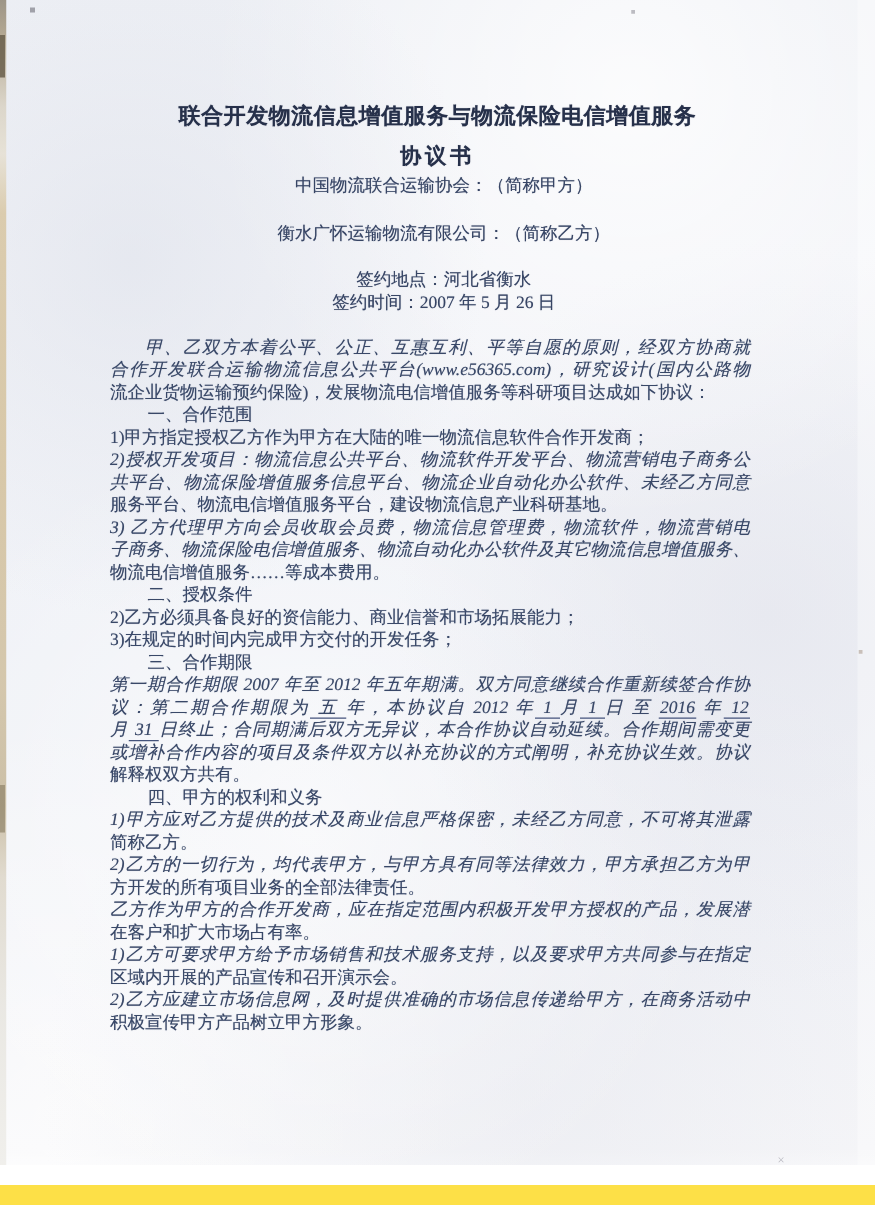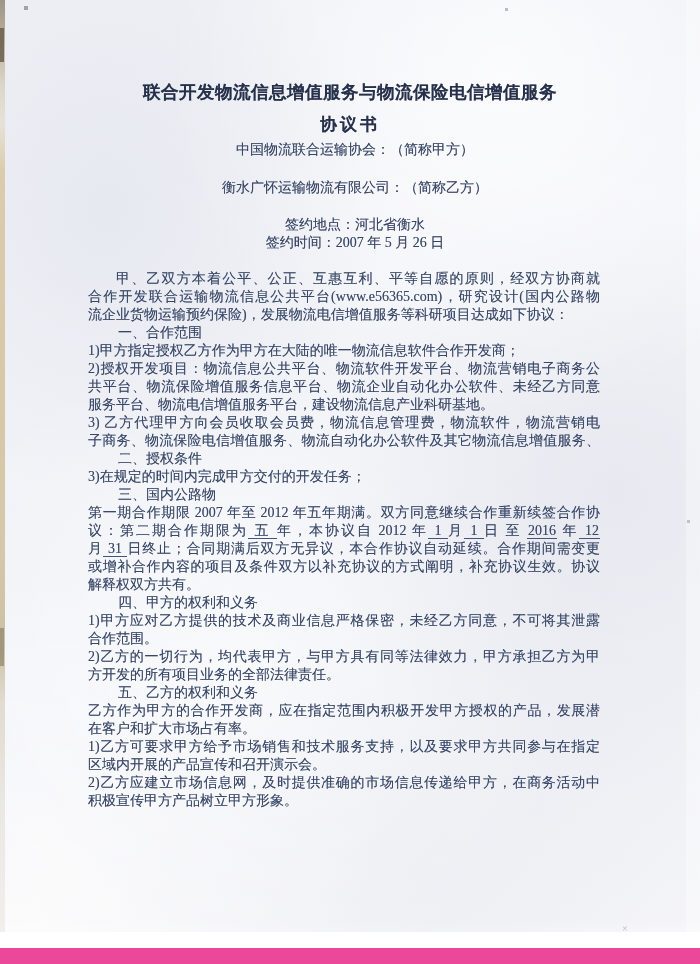--- a/index.html
+++ b/index.html
@@ -1,18 +1,18 @@
 <!DOCTYPE html>
 <html><head>
 <meta charset="utf-8">
 <style>
   html,body{margin:0;padding:0;background:#ffffff;}
   .viewport{
     position:relative;width:700px;height:964px;overflow:hidden;
-    background:#ec4899;
+    background:#fde047;
     font-family:"Liberation Serif","DejaVu Serif",serif;
   }
   .paper{
     position:absolute;left:0;top:0;width:700px;height:948px;
     background:linear-gradient(180deg,#eef0f5 0%,#f3f4f8 22%,#f0f2f7 55%,#f2f3f7 82%,#f7f7f9 97%,#ffffff 100%);
   }
   .texture{
     position:absolute;left:0;top:0;width:700px;height:948px;pointer-events:none;
     background-image:
       radial-gradient(circle at 15% 22%, rgba(219,223,233,0.55) 0%, rgba(219,223,233,0) 30%),
@@ -67,21 +67,21 @@
 
   .body-block{
     position:absolute;left:88px;top:270px;width:512px;
     color:#394868;
   }
   .bline{
     font-size:14px;line-height:18px;min-height:18px;
     text-shadow:0 0 0.6px rgba(57,72,104,0.5);
     white-space:normal;
   }
-  .bline.fill{text-align:justify;text-align-last:justify;}
+  .bline.fill{text-align:justify;text-align-last:justify;font-style:italic;}
   .bline.para{text-indent:28px;}
   .bline.head{padding-left:30px;}
   .bline .u{border-bottom:1px solid #44537c;padding:0 1px;}
 </style>
 </head>
 <body>
 
 <div class="viewport">
   <div class="paper">
     <div class="texture"></div>
@@ -104,34 +104,35 @@
         <div class="bline para fill"><span>甲、乙双方本着公平、公正、互惠互利、平等自愿的原则，经双方协商就</span></div>
         <div class="bline none fill"><span>合作开发联合运输物流信息公共平台(www.e56365.com)，研究设计(国内公路物</span></div>
         <div class="bline none"><span>流企业货物运输预约保险)，发展物流电信增值服务等科研项目达成如下协议：</span></div>
         <div class="bline head"><span>一、合作范围</span></div>
         <div class="bline none"><span>1)甲方指定授权乙方作为甲方在大陆的唯一物流信息软件合作开发商；</span></div>
         <div class="bline none fill"><span>2)授权开发项目：物流信息公共平台、物流软件开发平台、物流营销电子商务公</span></div>
         <div class="bline none fill"><span>共平台、物流保险增值服务信息平台、物流企业自动化办公软件、未经乙方同意</span></div>
         <div class="bline none"><span>服务平台、物流电信增值服务平台，建设物流信息产业科研基地。</span></div>
         <div class="bline none fill"><span>3) 乙方代理甲方向会员收取会员费，物流信息管理费，物流软件，物流营销电</span></div>
         <div class="bline none fill"><span>子商务、物流保险电信增值服务、物流自动化办公软件及其它物流信息增值服务、</span></div>
+        <div class="bline none"><span>物流电信增值服务……等成本费用。</span></div>
         <div class="bline head"><span>二、授权条件</span></div>
+        <div class="bline none"><span>2)乙方必须具备良好的资信能力、商业信誉和市场拓展能力；</span></div>
         <div class="bline none"><span>3)在规定的时间内完成甲方交付的开发任务；</span></div>
-        <div class="bline head"><span>三、国内公路物</span></div>
+        <div class="bline head"><span>三、合作期限</span></div>
         <div class="bline none fill"><span>第一期合作期限 2007 年至 2012 年五年期满。双方同意继续合作重新续签合作协</span></div>
         <div class="bline none fill"><span>议：第二期合作期限为</span><span class="u"> 五 </span><span>年，本协议自 2012 年</span><span class="u"> 1 </span><span>月</span><span class="u"> 1 </span><span>日 至 </span><span class="u"> 2016</span><span> 年</span><span class="u"> 12</span></div>
         <div class="bline none fill"><span>月</span><span class="u"> 31 </span><span>日终止；合同期满后双方无异议，本合作协议自动延续。合作期间需变更</span></div>
         <div class="bline none fill"><span>或增补合作内容的项目及条件双方以补充协议的方式阐明，补充协议生效。协议</span></div>
         <div class="bline none"><span>解释权双方共有。</span></div>
         <div class="bline head"><span>四、甲方的权利和义务</span></div>
         <div class="bline none fill"><span>1)甲方应对乙方提供的技术及商业信息严格保密，未经乙方同意，不可将其泄露</span></div>
-        <div class="bline none"><span>合作范围。</span></div>
+        <div class="bline none"><span>简称乙方。</span></div>
         <div class="bline none fill"><span>2)乙方的一切行为，均代表甲方，与甲方具有同等法律效力，甲方承担乙方为甲</span></div>
         <div class="bline none"><span>方开发的所有项目业务的全部法律责任。</span></div>
-        <div class="bline head"><span>五、乙方的权利和义务</span></div>
         <div class="bline none fill"><span>乙方作为甲方的合作开发商，应在指定范围内积极开发甲方授权的产品，发展潜</span></div>
         <div class="bline none"><span>在客户和扩大市场占有率。</span></div>
         <div class="bline none fill"><span>1)乙方可要求甲方给予市场销售和技术服务支持，以及要求甲方共同参与在指定</span></div>
         <div class="bline none"><span>区域内开展的产品宣传和召开演示会。</span></div>
         <div class="bline none fill"><span>2)乙方应建立市场信息网，及时提供准确的市场信息传递给甲方，在商务活动中</span></div>
         <div class="bline none"><span>积极宣传甲方产品树立甲方形象。</span></div>
       </div>
 
     <div class="speck1"></div>
     <div class="speck2"></div>

